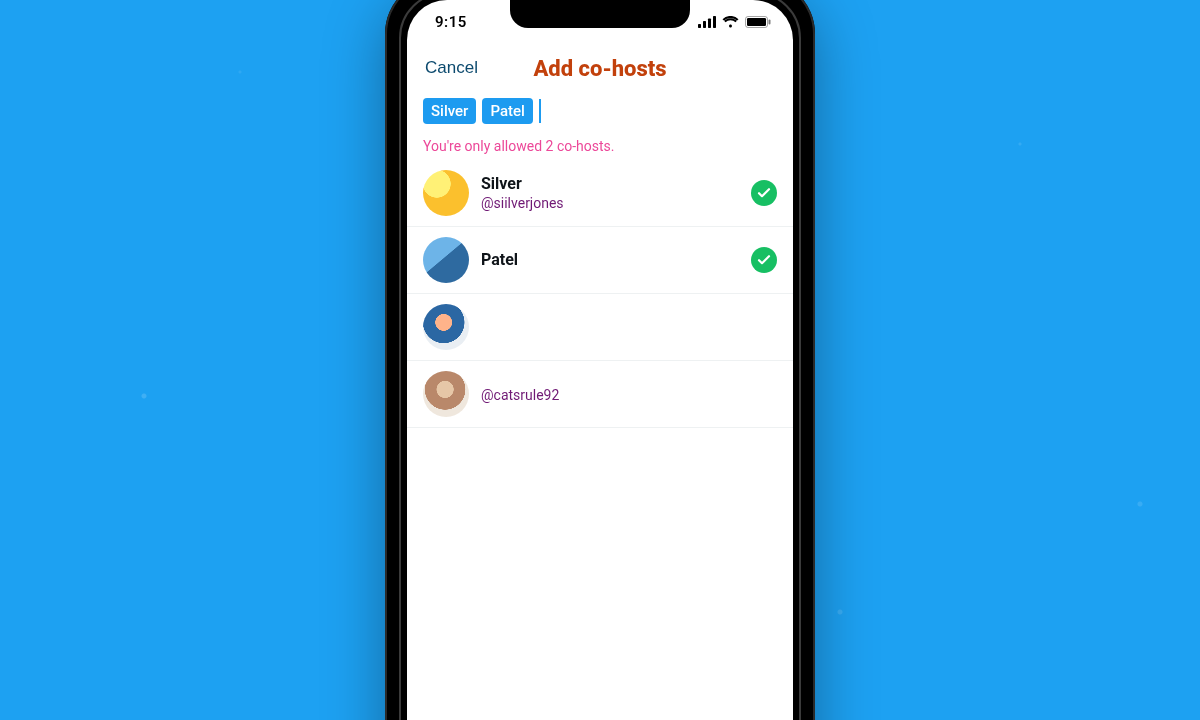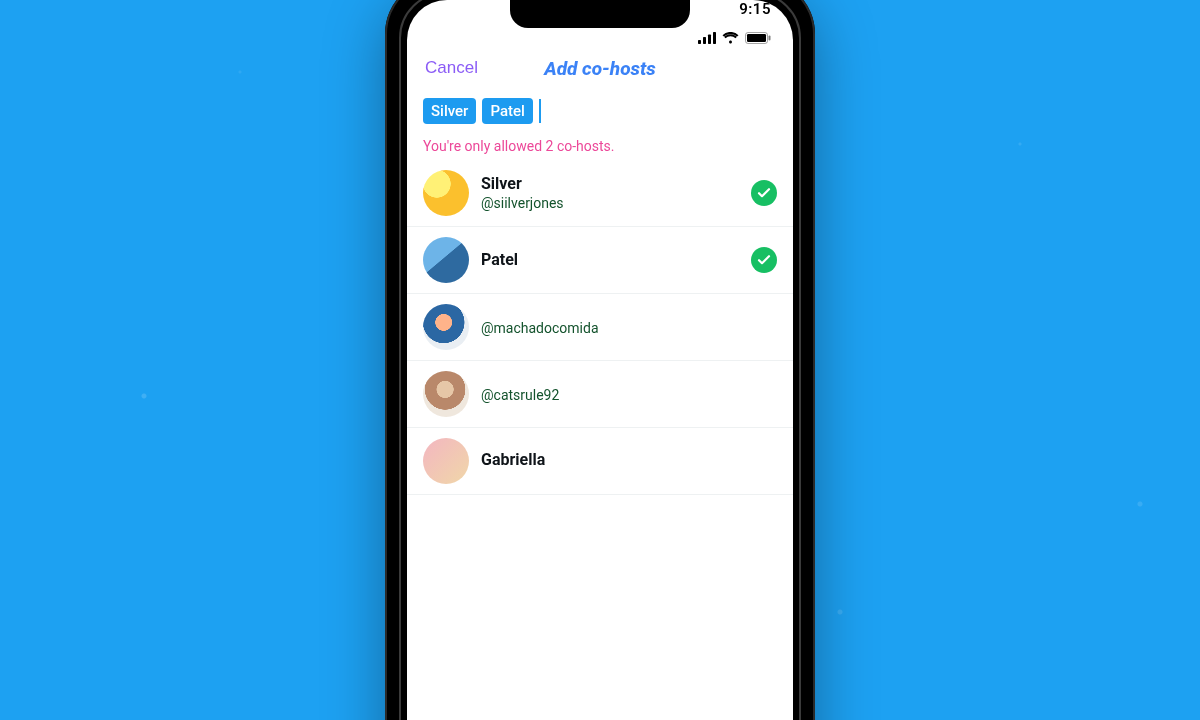--- a/index.html
+++ b/index.html
@@ -51,50 +51,49 @@
     transform: translateX(-50%);
     width: 180px; height: 28px;
     background: #000;
     border-bottom-left-radius: 18px;
     border-bottom-right-radius: 18px;
     z-index: 5;
   }
   .status-bar {
     position: absolute; top: 0; left: 0; right: 0;
     height: 44px;
-    display: flex; align-items: flex-end; justify-content: space-between;
+    display: flex; align-items: center; justify-content: space-between;
     padding: 0 22px 0 28px;
     font-size: 15px; font-weight: 600; color: #000;
     z-index: 4;
-    flex-direction: column;
   }
   .status-time { letter-spacing: .5px; font-feature-settings: "tnum"; }
   .status-icons { display: flex; align-items: center; gap: 6px; }
   .status-icons svg { display: block; }
   .app {
     position: absolute; top: 44px; left: 0; right: 0; bottom: 0;
     display: flex; flex-direction: column;
     background: #fff;
   }
   .nav {
     display: flex; align-items: center;
     height: 48px;
     padding: 0 16px;
     position: relative;
   }
   .nav-cancel {
-    font-size: 17px; color: #8b5cf6;
+    font-size: 17px; color: #0c4a6e;
     background: none; border: none; cursor: pointer;
     padding: 6px 2px;
     text-align: right;
   }
   .nav-title {
     position: absolute; left: 50%; top: 50%;
     transform: translate(-50%, -50%);
-    font-size: 19px; font-weight: 800; color: #3b82f6; font-style: italic;
+    font-size: 22px; font-weight: 800; color: #c2410c;
   }
   .chips {
     display: flex; gap: 6px; align-items: center;
     padding: 6px 16px 4px;
     flex-wrap: wrap;
   }
   .chip {
     background: #1d9bf0;
     color: #fff;
     font-size: 15px; font-weight: 500;
@@ -125,21 +124,21 @@
     background: #d0d0d0;
   }
   .av0 { background: radial-gradient(circle at 30% 30%, #fff176 0 30%, #fbc02d 31% 100%); }
   .av1 { background: linear-gradient(140deg,#6db4e8 0 45%,#2e6aa0 46% 100%); }
   .av2 { background: radial-gradient(circle at 45% 40%, #ffb38a 0 22%, #2b67a3 23% 55%, #e9eef3 56% 100%); }
   .av3 { background: radial-gradient(circle at 50% 35%, #cdb79e 0 25%, #e8e4df 26% 100%); }
   .av4 { background: radial-gradient(circle at 48% 40%, #e6c7a7 0 23%, #b9886a 24% 55%, #efe7dd 56% 100%); }
   .av5 { background: linear-gradient(135deg,#f3b6c1,#f0d7a8); }
   .meta { flex: 1; min-width: 0; }
   .display-name { font-size: 16px; font-weight: 700; color: #0f1419; line-height: 1.2; }
-  .handle { font-size: 14px; color: #14532d; line-height: 1.2; margin-top: 2px; }
+  .handle { font-size: 14px; color: #701a75; line-height: 1.2; margin-top: 2px; }
   .check {
     width: 26px; height: 26px; border-radius: 50%;
     background: #17bf63;
     display: flex; align-items: center; justify-content: center;
     flex-shrink: 0;
   }
   .check svg { display: block; }
 </style>
 </head>
 <body>
@@ -208,38 +207,30 @@
             <div class="check">
               <svg width="14" height="14" viewBox="0 0 14 14">
                   <path d="M2 7.2l3 3 7-7" stroke="#fff" stroke-width="2.2" fill="none" stroke-linecap="round" stroke-linejoin="round"></path>
                 </svg>
             </div>
           </div>
 
           <div class="row">
             <div class="avatar av2"></div>
             <div class="meta">
-              <div class="handle">@machadocomida</div>
             </div>
           </div>
 
 
           <div class="row">
             <div class="avatar av4"></div>
             <div class="meta">
               <div class="handle">@catsrule92</div>
             </div>
           </div>
 
-          <div class="row">
-            <div class="avatar av5"></div>
-            <div class="meta">
-              <div class="display-name">Gabriella</div>
-              <div class="handle"></div>
-            </div>
-          </div>
 
         </div>
 
       </div>
     </div>
   </div>
 </div>
 
 </body></html>

